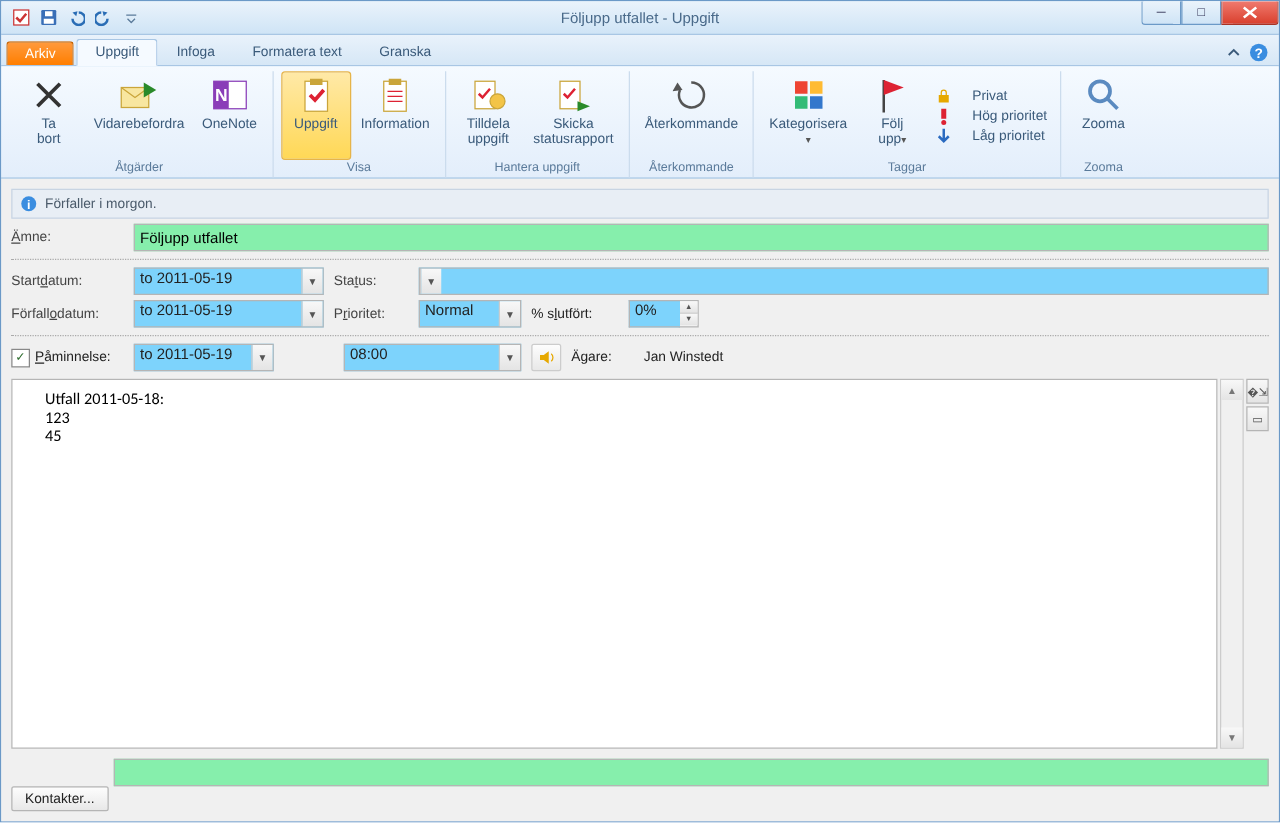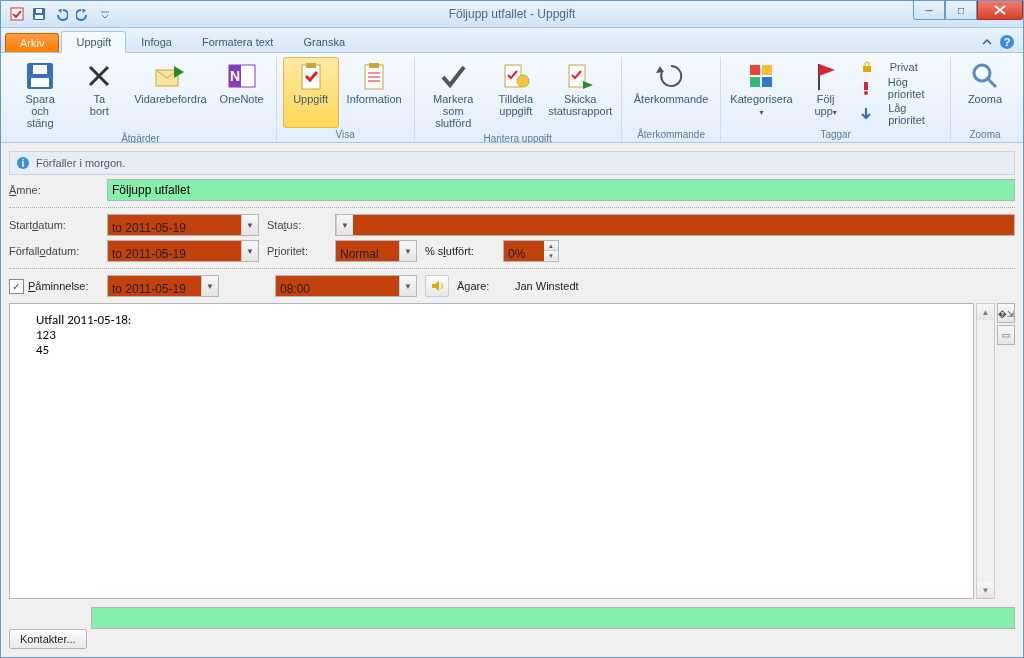--- a/index.html
+++ b/index.html
@@ -33,21 +33,21 @@
   .smallbtns{display:flex;flex-direction:column;gap:0px;justify-content:center;}
   .smallbtn{display:flex;align-items:center;gap:16px;padding:1px 4px;font-size:11px;color:#3a5a7a;}
   .smallbtn .sic{width:14px;height:14px;display:flex;align-items:center;justify-content:center;}
   
   .content{flex:1;background:#f0f0f0;padding:8px;display:flex;flex-direction:column;gap:4px;overflow:hidden;}
   .infobar{background:#e8eef5;border:1px solid #c8d4e2;padding:4px 6px;display:flex;align-items:center;gap:6px;color:#4a5a6a;}
   .formrow{display:flex;align-items:center;gap:8px;}
   .formrow .lab{width:90px;color:#444;}
   .underline{text-decoration:underline;}
   .txtinput{flex:1;height:20px;border:1px solid #b5b5b5;background:#86efac;padding:0 4px;font-size:12px;}
-  .combo{height:20px;border:1px solid #b5b5b5;background:#c2410c;display:flex;align-items:flex-end;position:relative;}
+  .combo{height:20px;border:1px solid #b5b5b5;background:#7dd3fc;display:flex;align-items:flex-start;position:relative;}
   .combo .val{flex:1;padding:0 4px;font-size:12px;white-space:nowrap;overflow:hidden;}
   .combo .dd{width:16px;height:100%;border-left:1px solid #ccc;background:linear-gradient(#f8f8f8,#e4e4e4);display:flex;align-items:center;justify-content:center;font-size:8px;color:#555;}
   .dotted-sep{border-top:1px dotted #aaa;margin:2px 0;}
   .spinner{display:flex;flex-direction:column;border:1px solid #b5b5b5;margin-left:-1px;}
   .spinner div{width:14px;height:9px;background:linear-gradient(#f8f8f8,#e4e4e4);font-size:6px;display:flex;align-items:center;justify-content:center;color:#555;}
   .spinner div+div{border-top:1px solid #ccc;}
   .checkbox{width:13px;height:13px;border:1px solid #888;background:#fff;display:flex;align-items:center;justify-content:center;font-size:10px;color:#2a6a2a;}
   .body-area{flex:1;display:flex;margin-top:2px;gap:2px;min-height:0;}
   .editor{flex:1;background:#fff;border:1px solid #b5b5b5;padding:8px 26px;font-size:13px;font-family:Calibri,Arial,sans-serif;color:#000;overflow:auto;position:relative;}
   .editor .caret{border-left:1px solid #000;animation:blink 1s step-end infinite;}
@@ -131,31 +131,20 @@
       </span>
     </div>
   </div>
 
   <div class="ribbon">
 
     <div class="group">
       <div class="group-btns">
         <div class="bigbtn">
           <div class="ic">
-              <svg width="32" height="32">
-                <rect x="3" y="3" width="26" height="26" fill="#3a6fb7" rx="2"></rect>
-                <rect x="7" y="18" width="18" height="9" fill="#fff"></rect>
-                <rect x="9" y="5" width="14" height="9" fill="#fff"></rect>
-              </svg>
-            </div>
-          <div class="lbl" style="white-space:pre-line">Spara
-och stäng</div>
-        </div>
-        <div class="bigbtn">
-          <div class="ic">
               <svg width="28" height="28">
                 <path d="M5 5l18 18M23 5L5 23" stroke="#333" stroke-width="3"></path>
               </svg>
             </div>
           <div class="lbl" style="white-space:pre-line">Ta
 bort</div>
         </div>
         <div class="bigbtn">
           <div class="ic">
               <svg width="32" height="28">
@@ -203,29 +192,20 @@
               </svg>
             </div>
           <div class="lbl">Information</div>
         </div>
       </div>
       <div class="group-label">Visa</div>
     </div>
 
     <div class="group">
       <div class="group-btns">
-        <div class="bigbtn">
-          <div class="ic">
-              <svg width="30" height="30">
-                <path d="M5 16l7 8L26 6" stroke="#555" fill="none" stroke-width="4"></path>
-              </svg>
-            </div>
-          <div class="lbl" style="white-space:pre-line">Markera
-som slutförd</div>
-        </div>
         <div class="bigbtn">
           <div class="ic">
               <svg width="30" height="30">
                 <rect x="4" y="4" width="16" height="22" fill="#fff" stroke="#caa53a"></rect>
                 <path d="M7 14l3 3 6-7" stroke="#d23" fill="none" stroke-width="2"></path>
                 <circle cx="22" cy="20" r="6" fill="#f3c447" stroke="#caa53a"></circle>
               </svg>
             </div>
           <div class="lbl" style="white-space:pre-line">Tilldela
 uppgift</div>

